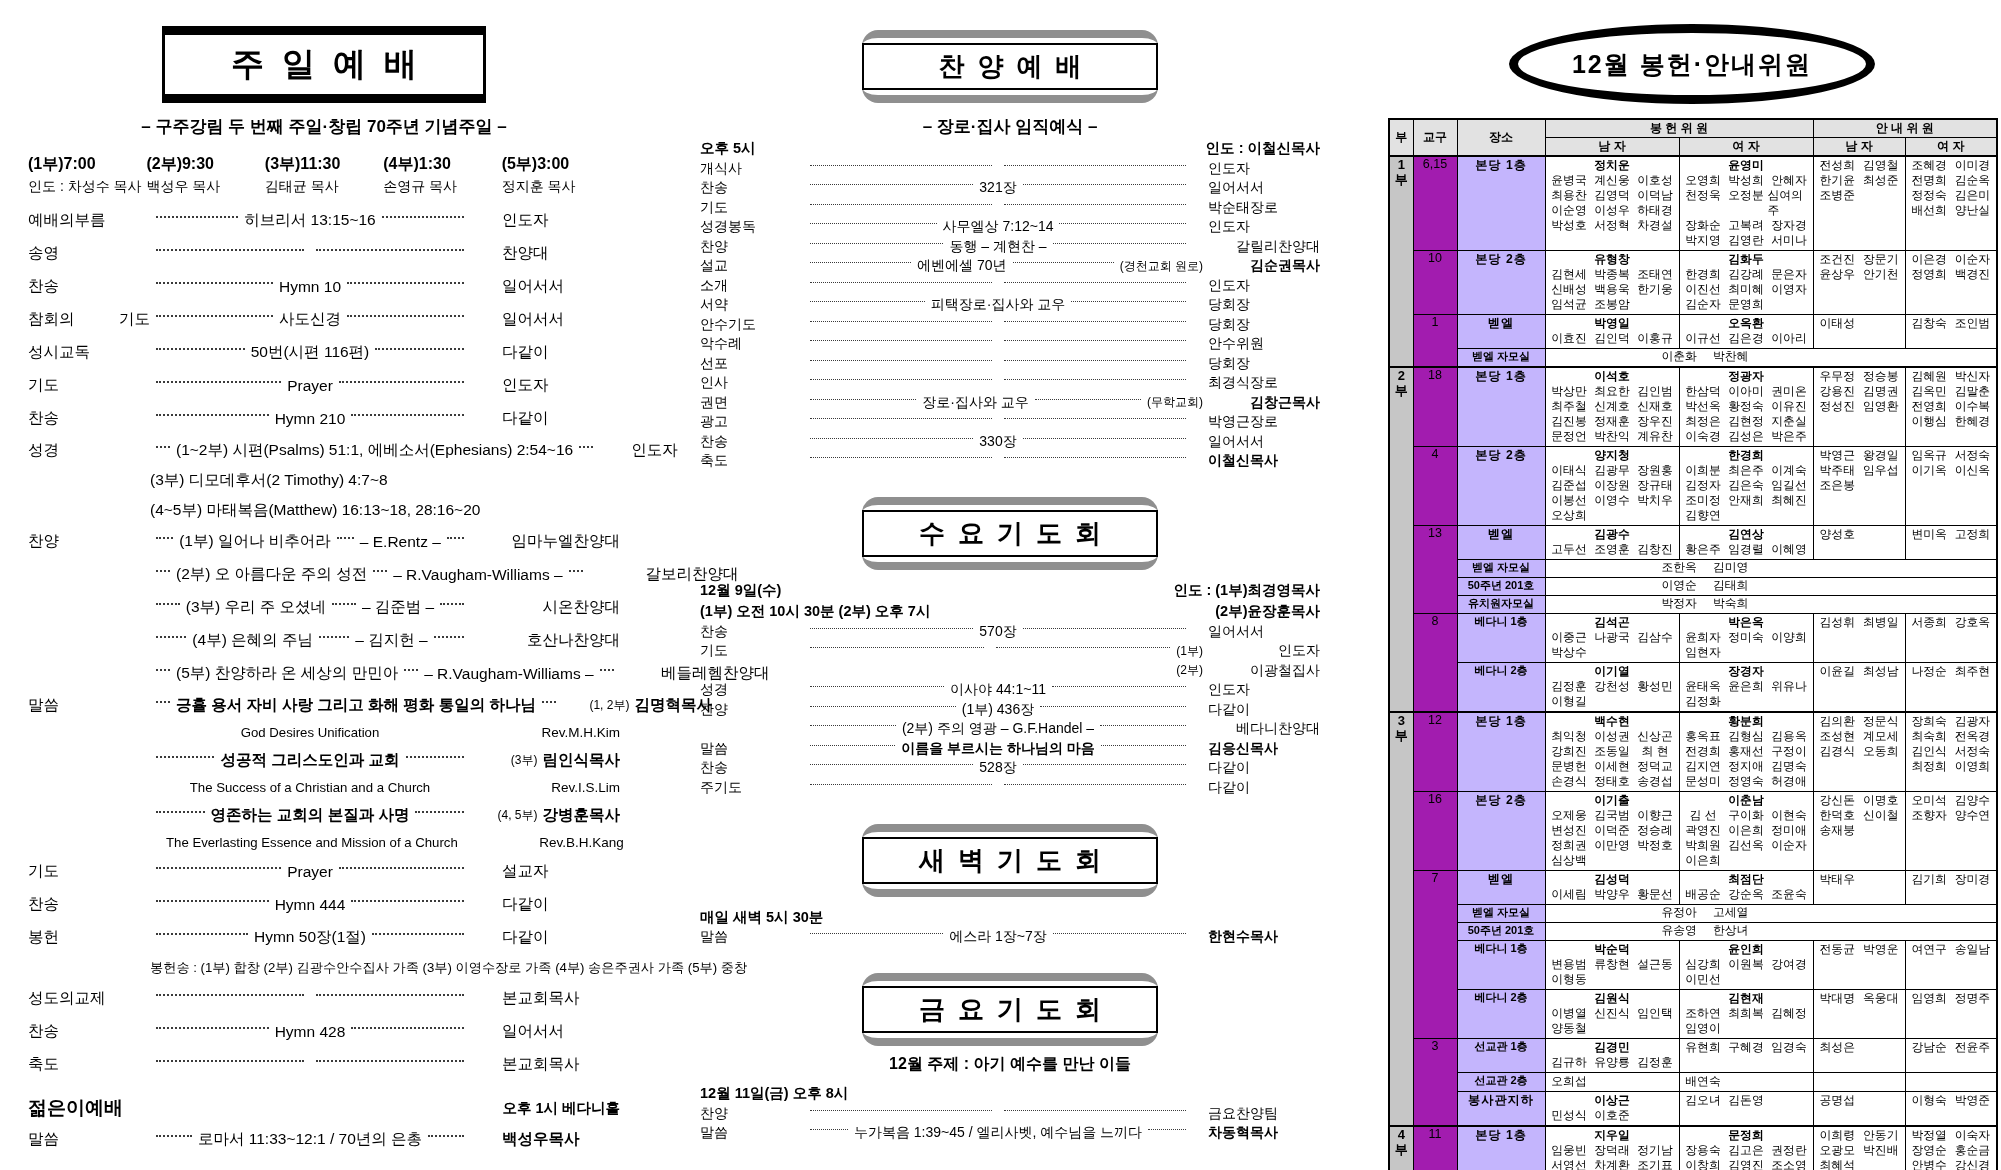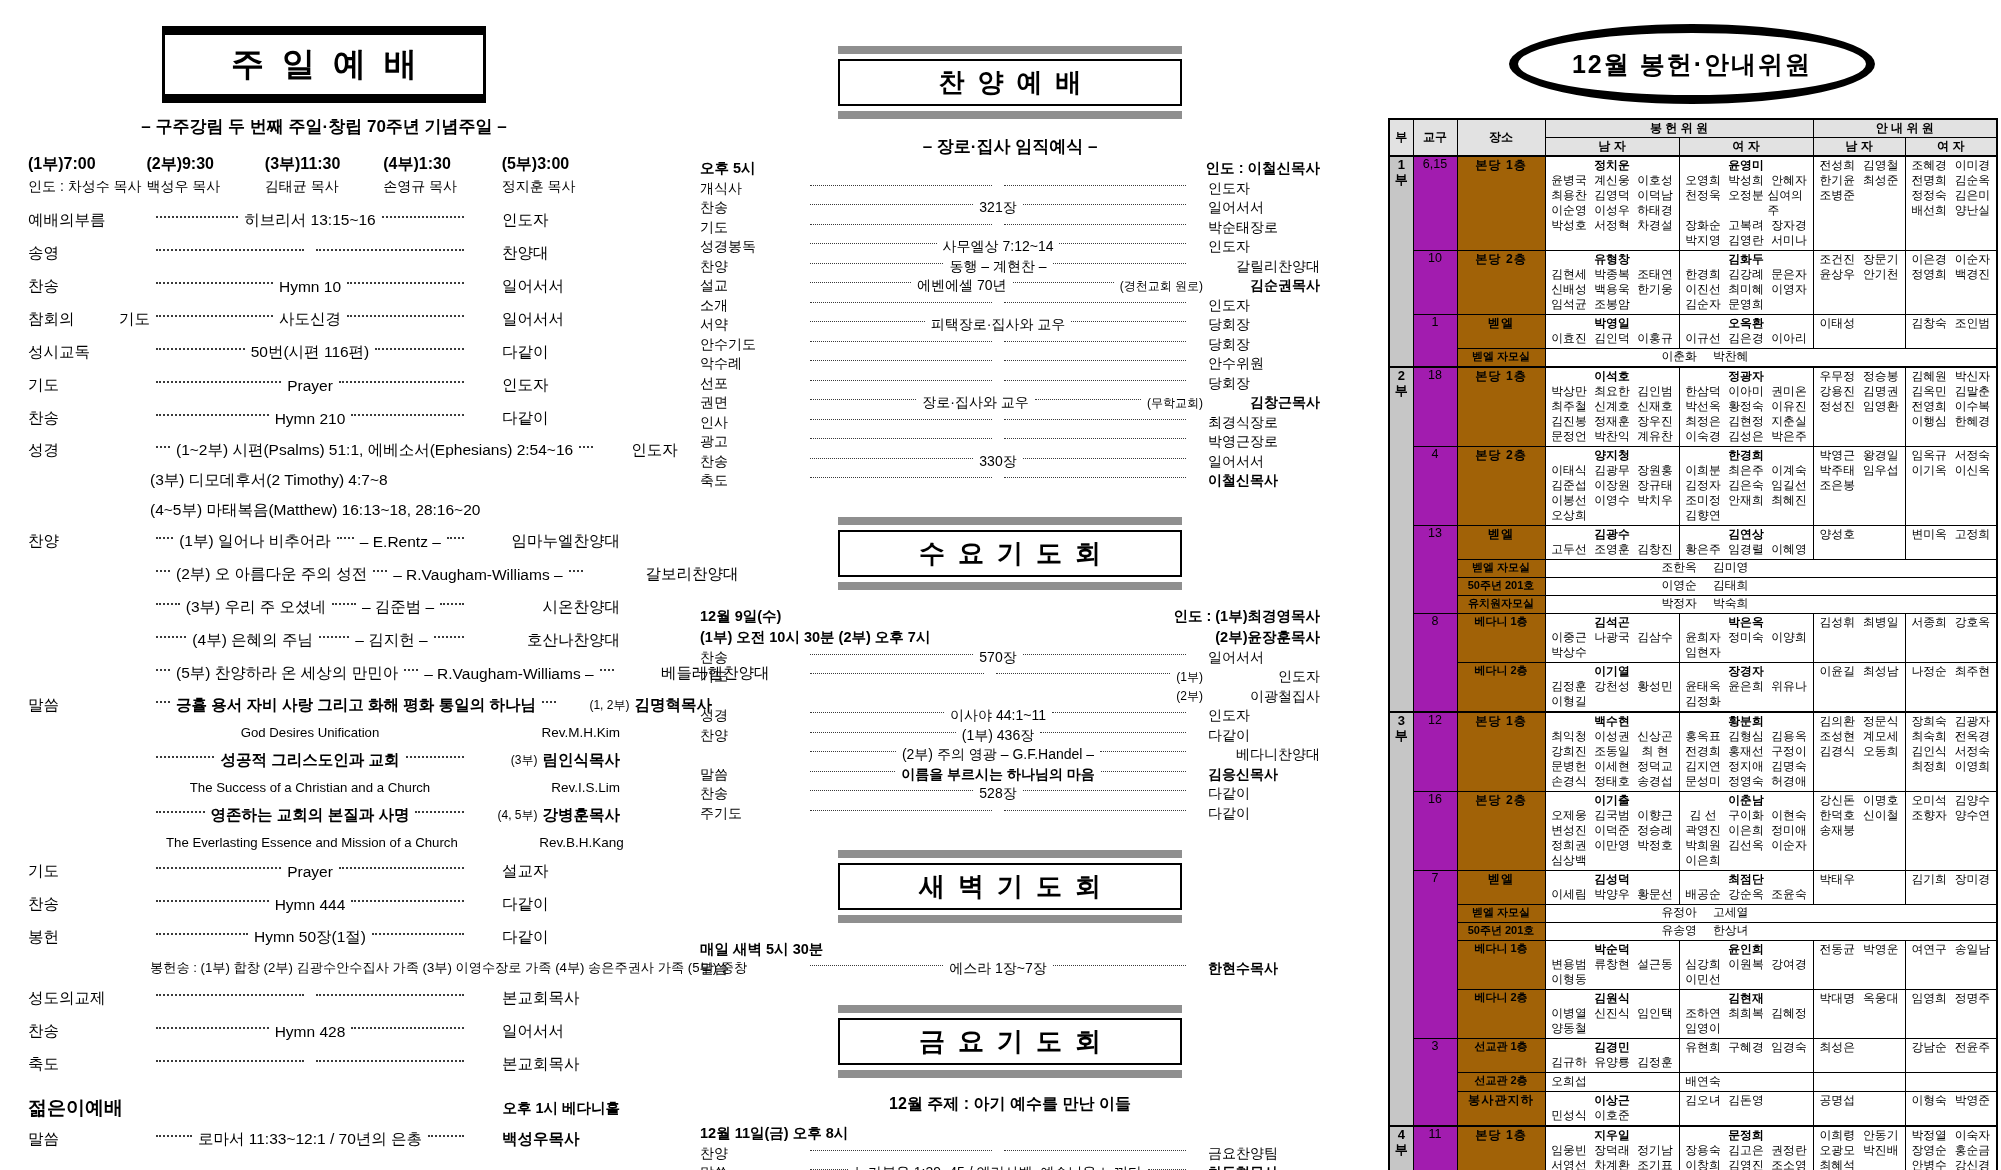--- a/index.html
+++ b/index.html
@@ -6,21 +6,21 @@
   body{font-family:"Liberation Sans","DejaVu Sans",sans-serif;color:#000;}
   .page{position:relative;width:2001px;height:1170px;background:#fff;overflow:hidden;}
   .col{position:absolute;top:0;}
   #col-left{left:28px;top:26px;width:592px;}
   #col-mid{left:700px;top:30px;width:620px;}
   #col-right{left:1388px;top:24px;width:608px;}
 
   
   .banner-black{width:286px;margin:0 auto;border:3px solid #000;border-top-width:9px;border-bottom-width:9px;
     text-align:center;font-weight:bold;font-size:33px;letter-spacing:18px;text-indent:18px;padding:7px 16px;}
-  .banner-gray{width:344px;margin:16px auto;border-top:8px solid #8f8f8f;border-bottom:8px solid #8f8f8f;padding:5px 0;}
+  .banner-gray{width:296px;margin:0 auto;border-top:8px solid #8f8f8f;border-bottom:8px solid #8f8f8f;padding:5px 0;border-radius:16px;}
   .banner-gray .in{border:2px solid #000;text-align:center;font-weight:bold;font-size:26px;
     letter-spacing:13px;text-indent:13px;padding:4px 0;}
   .subtitle{text-align:center;font-weight:bold;font-size:17px;margin-top:12px;}
 
   
   .times{display:flex;margin-top:16px;margin-bottom:8px;}
   .times .slot{flex:1;}
   .times .t{font-weight:bold;font-size:16px;}
   .times .n{font-size:14px;margin-top:3px;}
 
@@ -58,21 +58,21 @@
 
   
   .oval{width:348px;height:62px;margin:0 auto 14px;border:9px solid #000;border-radius:50%;
     display:flex;align-items:center;justify-content:center;font-weight:bold;font-size:25px;letter-spacing:2px;}
   table.duty{border-collapse:collapse;border:2.5px solid #000;table-layout:fixed;width:608px;font-size:11.8px;}
   table.duty td,table.duty th{border:1px solid #000;padding:0;vertical-align:top;overflow:hidden;}
   tr.gtop td{border-top:2.5px solid #000;}
   .hd{background:#e2e2e2;text-align:center;font-weight:bold;vertical-align:middle !important;font-size:12px;}
   td.bu{background:#c6c6c6;text-align:center;vertical-align:middle;font-weight:bold;white-space:pre-line;line-height:15px;font-size:13px;}
   td.gu{background:#a21caf;text-align:center;vertical-align:middle;font-size:12.5px;}
-  td.pl{background:#a16207;text-align:center;vertical-align:middle;font-weight:bold;font-size:12.2px;letter-spacing:1px;}
+  td.pl{background:#c4b5fd;text-align:center;vertical-align:middle;font-weight:bold;font-size:12.2px;letter-spacing:1px;}
   td.pl.sm{font-size:11px;letter-spacing:0;}
   .names{padding:1px 2px 2px;}
   .nhead{text-align:center;font-weight:bold;line-height:15px;}
   .ngrid{display:grid;grid-template-columns:repeat(3,1fr);justify-items:center;line-height:15px;}
   .ngrid.two{grid-template-columns:repeat(2,1fr);}
   tr.thin td{height:17px;}
   .tn{padding-left:116px;display:flex;gap:16px;line-height:15px;}
 </style>
 </head>
 <body>
@@ -472,35 +472,35 @@
           </div>
           <div class="wrow">
             <span class="kl">선포</span>
             <span class="ld"></span>
             <span class="ld"></span>
             <span class="rzone">
               <span class="rl">당회장</span>
             </span>
           </div>
           <div class="wrow">
+            <span class="kl">인사</span>
+            <span class="ld"></span>
+            <span class="ld"></span>
+            <span class="rzone">
+              <span class="rl">최경식장로</span>
+            </span>
+          </div>
+          <div class="wrow">
             <span class="kl">권면</span>
             <span class="ld"></span>
             <span class="ctr">장로·집사와 교우</span>
             <span class="ld"></span>
             <span class="rzone">
               <span class="note">(무학교회)</span>
               <span class="rl b auto">김창근목사</span>
-            </span>
-          </div>
-          <div class="wrow">
-            <span class="kl">인사</span>
-            <span class="ld"></span>
-            <span class="ld"></span>
-            <span class="rzone">
-              <span class="rl">최경식장로</span>
             </span>
           </div>
           <div class="wrow">
             <span class="kl">광고</span>
             <span class="ld"></span>
             <span class="ld"></span>
             <span class="rzone">
               <span class="rl">박영근장로</span>
             </span>
           </div>

